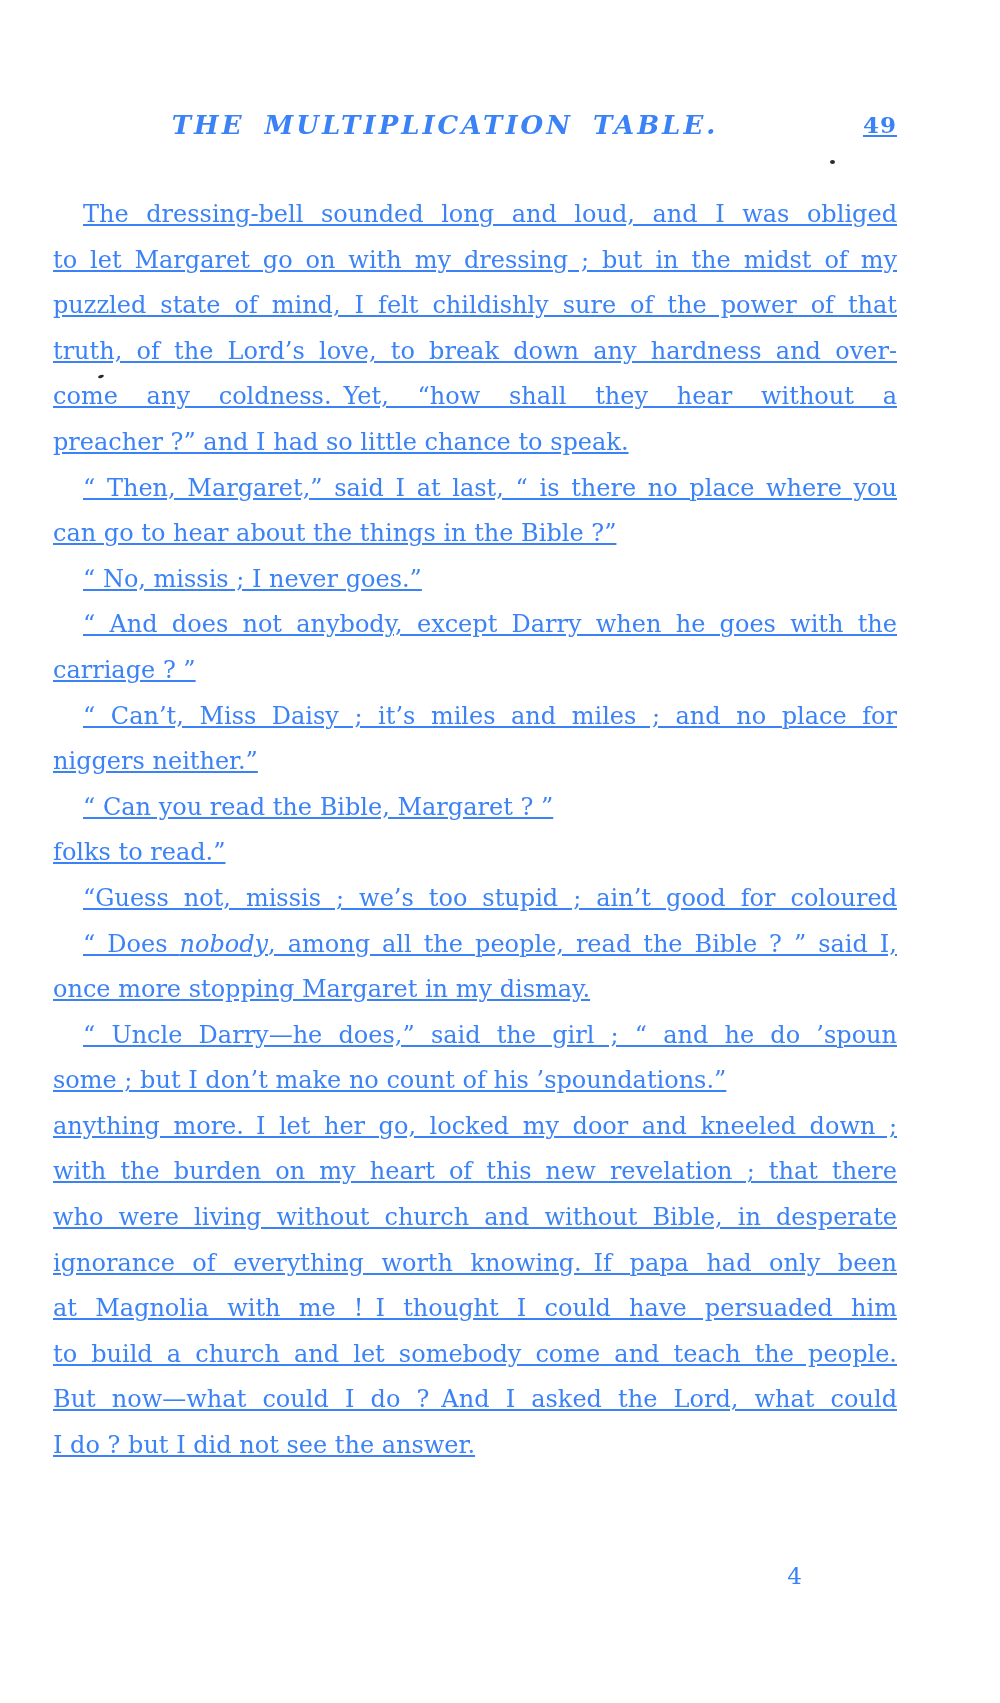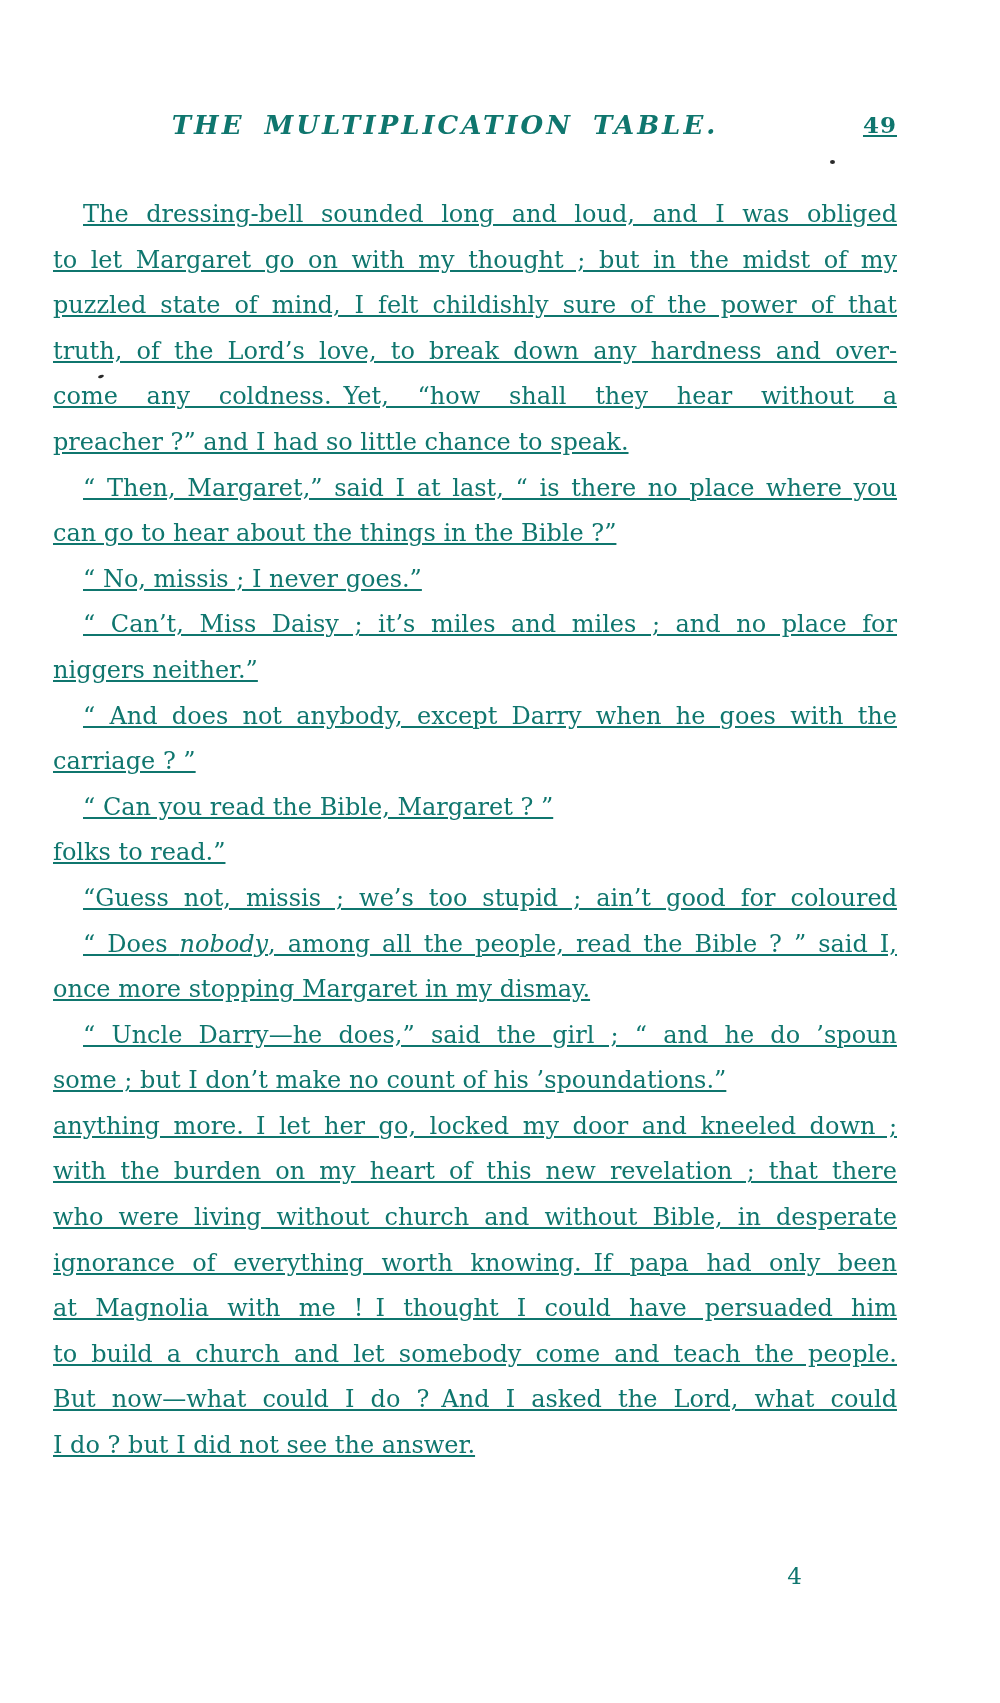--- a/index.html
+++ b/index.html
@@ -1,21 +1,21 @@
 <!DOCTYPE html>
 <html><head>
 <meta charset="utf-8">
 <style>
   html, body { margin: 0; padding: 0; background: #ffffff; }
   .page {
     position: relative;
     width: 1000px;
     height: 1677px;
     background: #ffffff;
-    color: #0f766e;
+    color: #3b82f6;
     font-family: "DejaVu Serif", "Liberation Serif", serif;
     overflow: hidden;
   }
   .running-head {
     position: absolute;
     top: 110px;
     left: 53px;
     width: 844px;
     height: 36px;
   }
@@ -81,40 +81,40 @@
     <div class="running-title">THE MULTIPLICATION TABLE.</div>
     <div class="folio">49</div>
   </div>
 
   <div class="speck speck-a"></div>
   <div class="speck speck-b"></div>
 
   <div class="page-body">
       <div class="para">
         <div class="line indent"><span>The dressing-bell sounded long and loud, and I was obliged</span></div>
-        <div class="line"><span>to let Margaret go on with my thought ; but in the midst of my</span></div>
+        <div class="line"><span>to let Margaret go on with my dressing ; but in the midst of my</span></div>
         <div class="line"><span>puzzled state of mind, I felt childishly sure of the power of that</span></div>
         <div class="line"><span>truth, of the Lord’s love, to break down any hardness and over-</span></div>
         <div class="line"><span>come any coldness. Yet, “how shall they hear without a</span></div>
         <div class="line last"><span>preacher ?” and I had so little chance to speak.</span></div>
       </div>
       <div class="para">
         <div class="line indent"><span>“ Then, Margaret,” said I at last, “ is there no place where you</span></div>
         <div class="line last"><span>can go to hear about the things in the Bible ?”</span></div>
       </div>
       <div class="para">
         <div class="line indent last"><span>“ No, missis ; I never goes.”</span></div>
       </div>
       <div class="para">
+        <div class="line indent"><span>“ And does not anybody, except Darry when he goes with the</span></div>
+        <div class="line last"><span>carriage ? ”</span></div>
+      </div>
+      <div class="para">
         <div class="line indent"><span>“ Can’t, Miss Daisy ; it’s miles and miles ; and no place for</span></div>
         <div class="line last"><span>niggers neither.”</span></div>
-      </div>
-      <div class="para">
-        <div class="line indent"><span>“ And does not anybody, except Darry when he goes with the</span></div>
-        <div class="line last"><span>carriage ? ”</span></div>
       </div>
       <div class="para">
         <div class="line indent last"><span>“ Can you read the Bible, Margaret ? ”</span></div>
       </div>
       <div class="para">
         <div class="line last"><span>folks to read.”</span></div>
         <div class="line indent"><span>“Guess not, missis ; we’s too stupid ; ain’t good for coloured</span></div>
       </div>
       <div class="para">
         <div class="line indent"><span>“ Does </span><span class="ital">nobody</span><span>, among all the people, read the Bible ? ” said I,</span></div>

